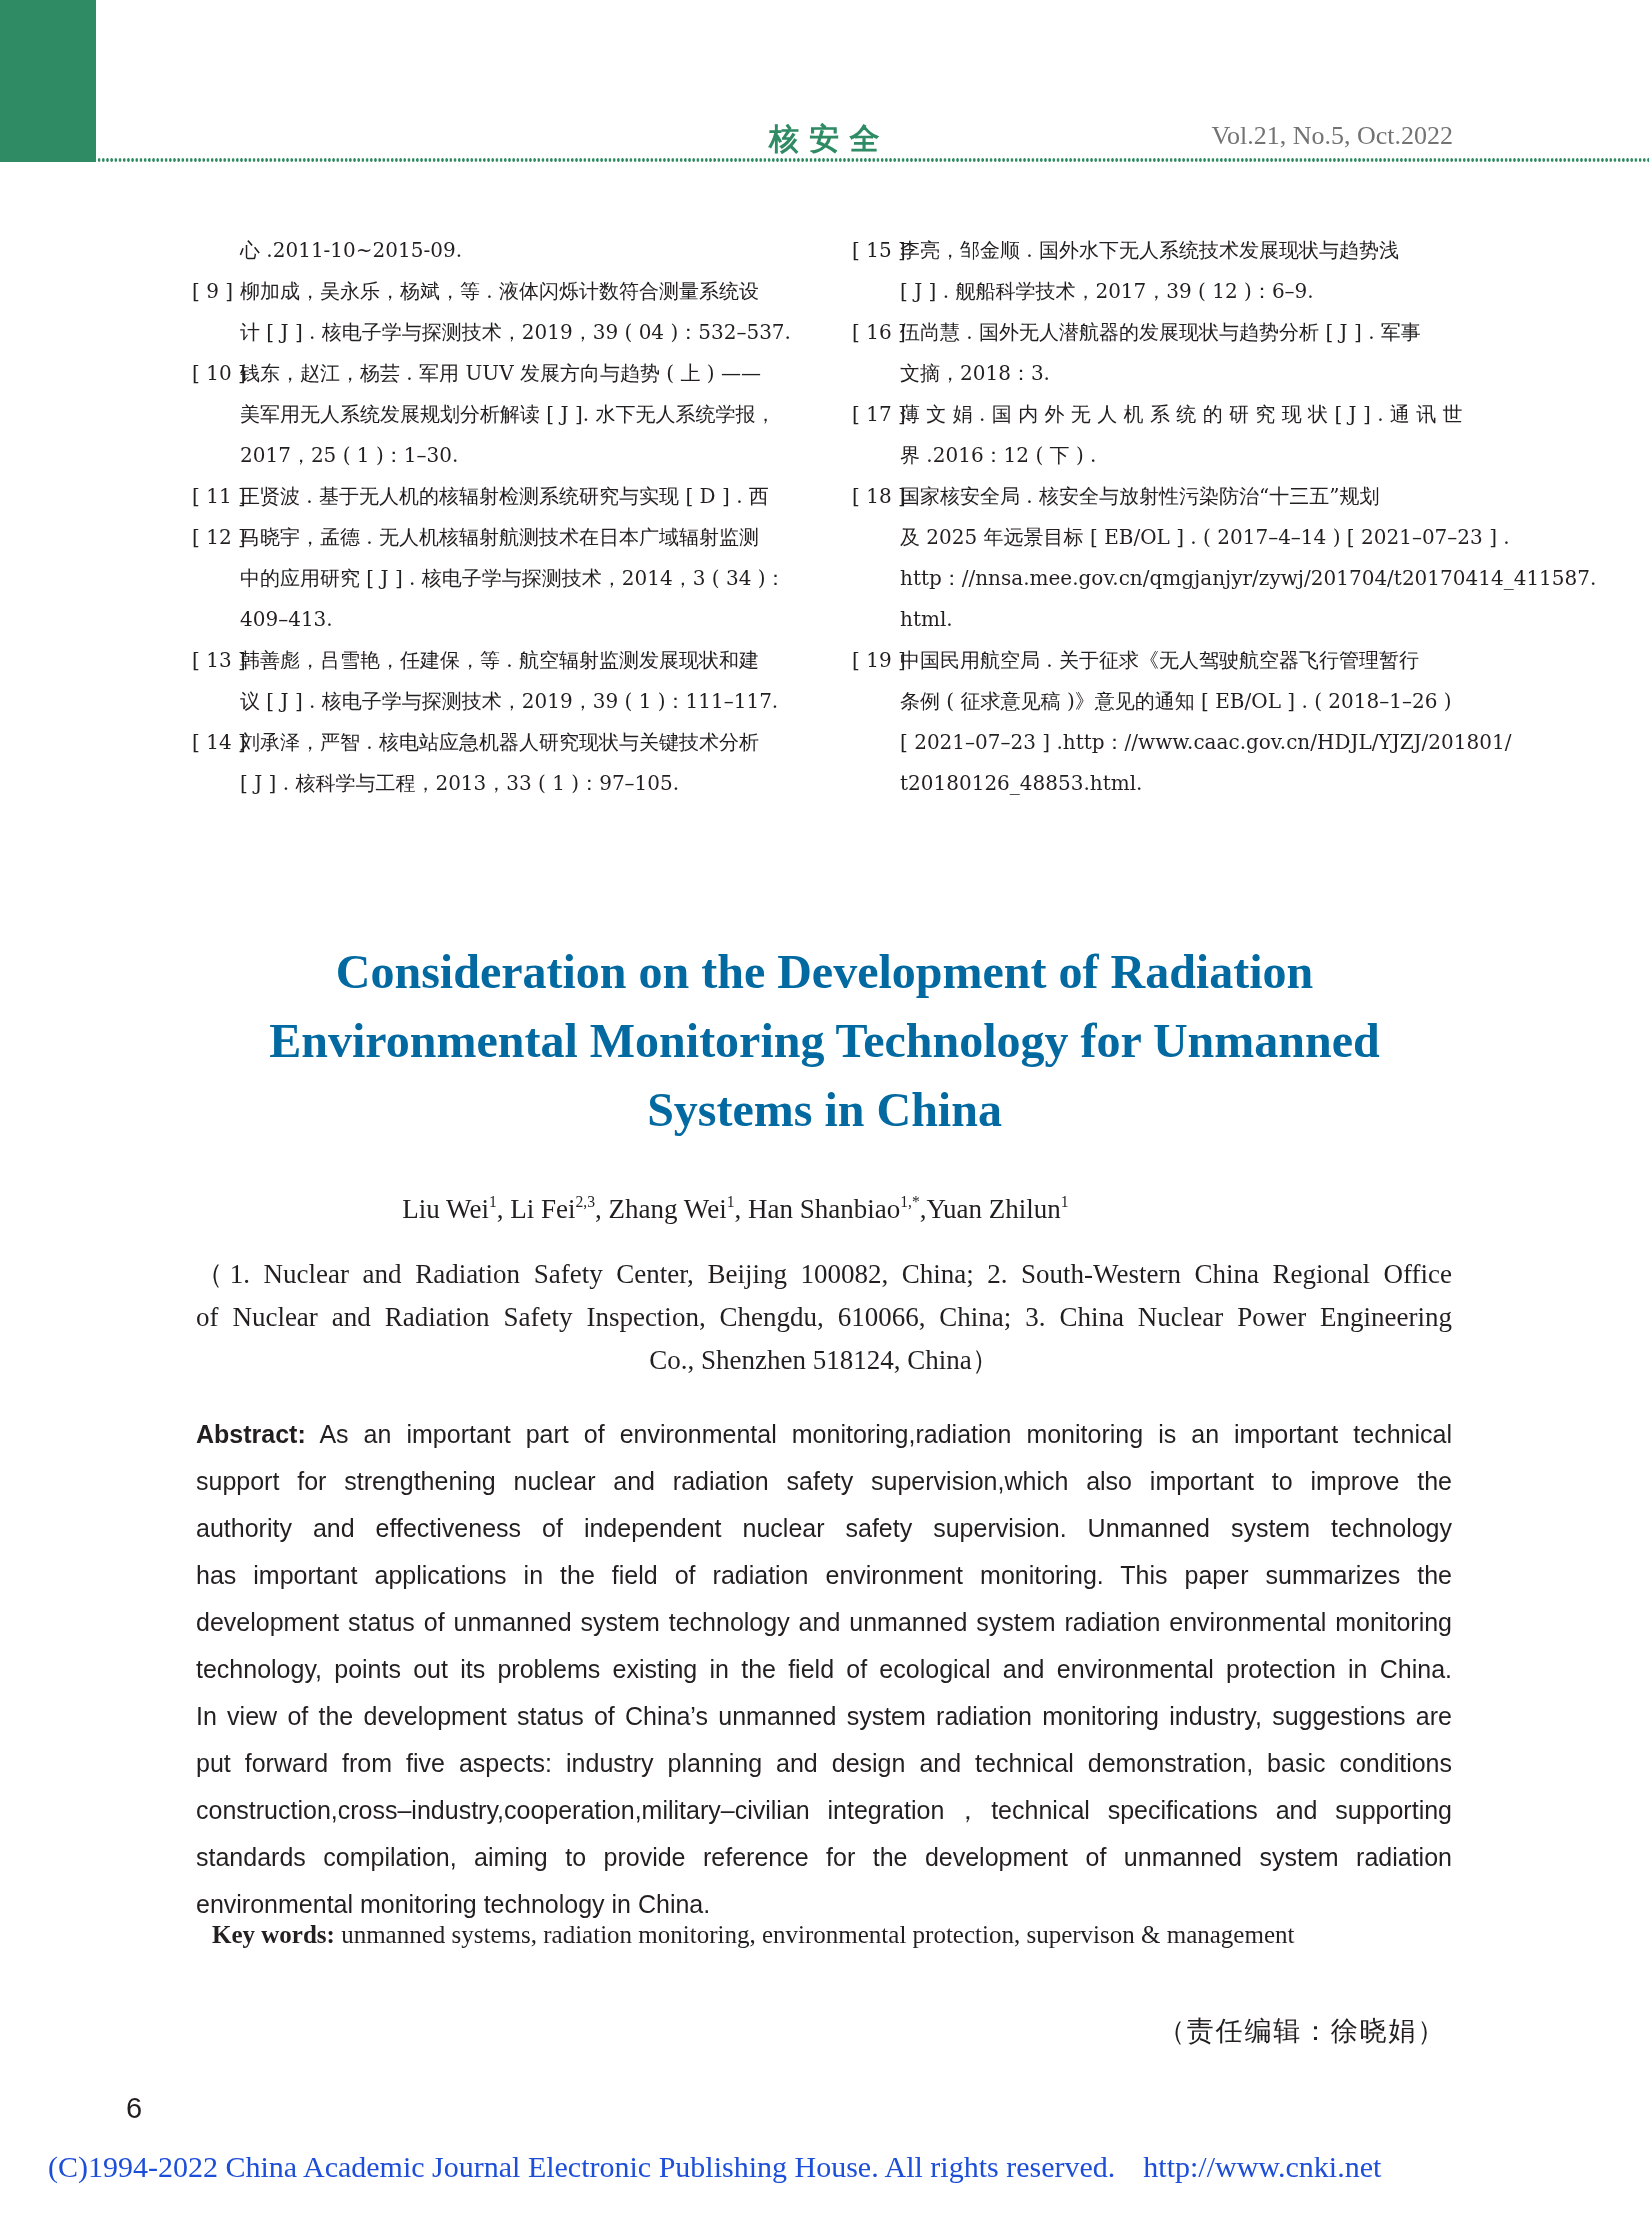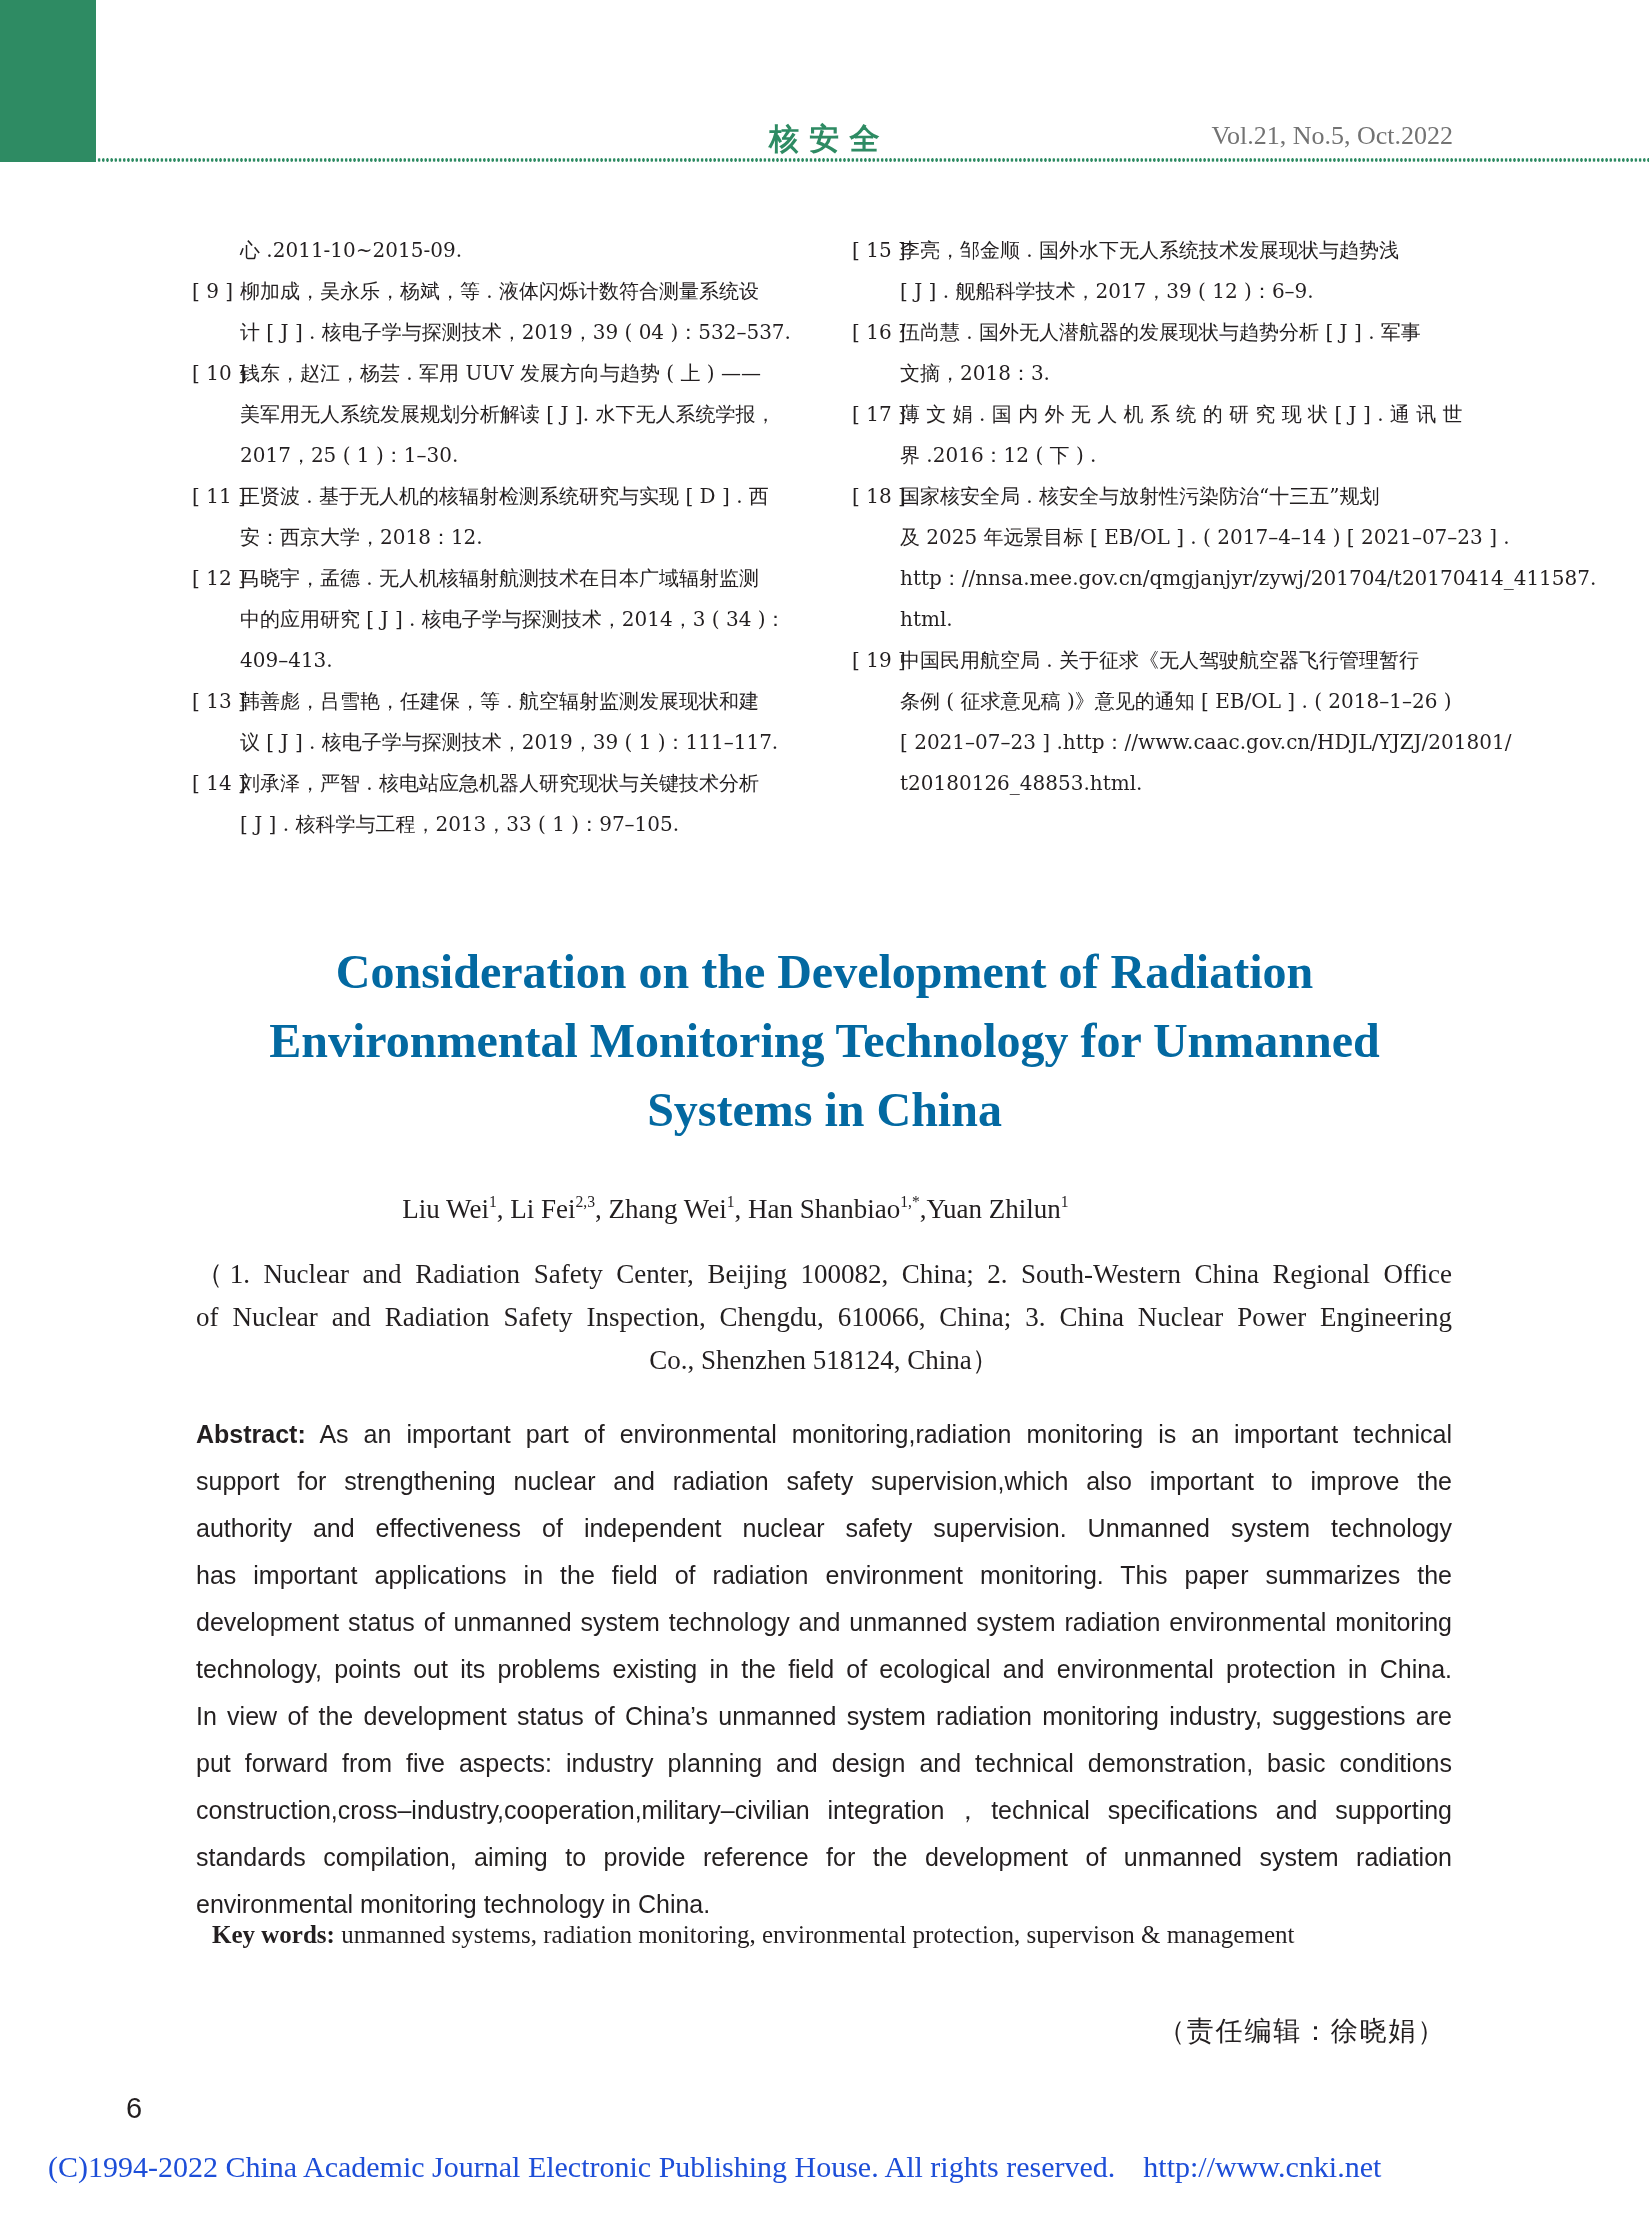--- a/index.html
+++ b/index.html
@@ -66,21 +66,20 @@
     </div>
     <div class="ref">
       <span class="num">[ 10 ]</span>
       <span class="line">钱东，赵江，杨芸 . 军用 UUV 发展方向与趋势 ( 上 ) ——</span>
       <span class="line">美军用无人系统发展规划分析解读 [ J ]. 水下无人系统学报，</span>
       <span class="line">2017，25 ( 1 )：1–30.</span>
     </div>
     <div class="ref">
       <span class="num">[ 11 ]</span>
       <span class="line">王贤波 . 基于无人机的核辐射检测系统研究与实现 [ D ] . 西</span>
-      <span class="line">安：西京大学，2018：12.</span>
     </div>
     <div class="ref">
       <span class="num">[ 12 ]</span>
       <span class="line">马晓宇，孟德 . 无人机核辐射航测技术在日本广域辐射监测</span>
       <span class="line">中的应用研究 [ J ] . 核电子学与探测技术，2014，3 ( 34 )：</span>
       <span class="line">409–413.</span>
     </div>
     <div class="ref">
       <span class="num">[ 13 ]</span>
       <span class="line">韩善彪，吕雪艳，任建保，等 . 航空辐射监测发展现状和建</span>

